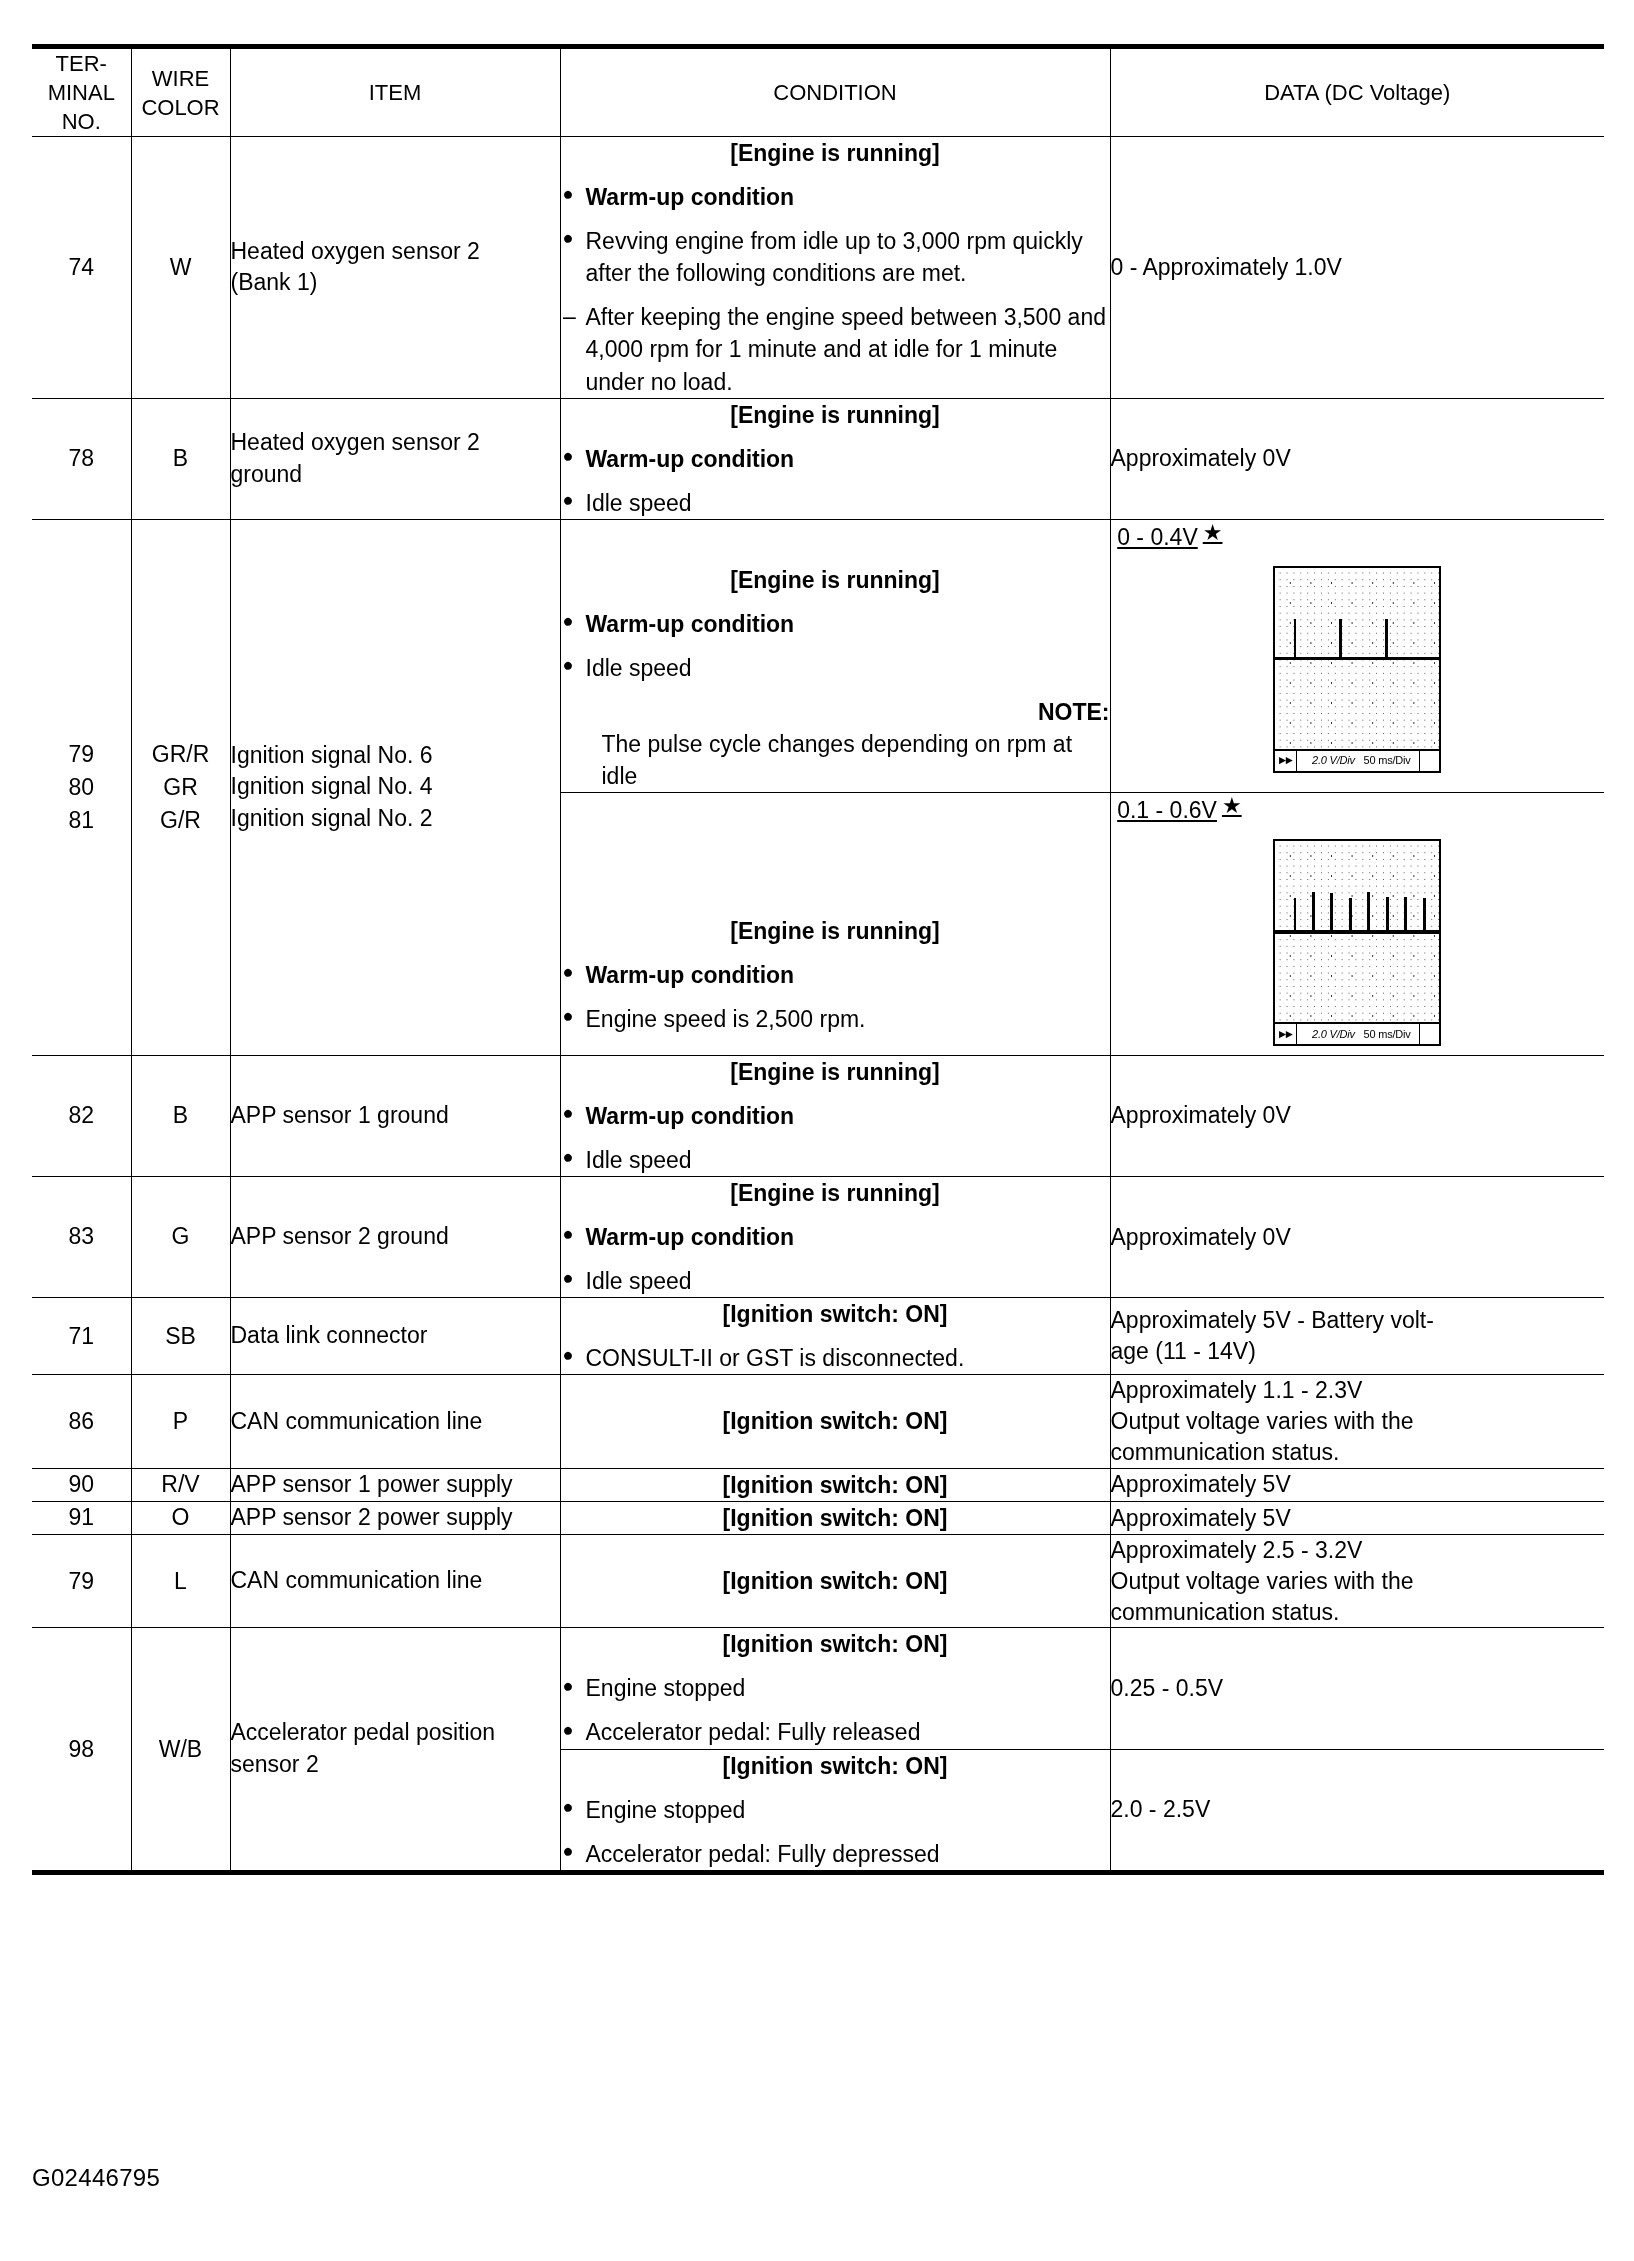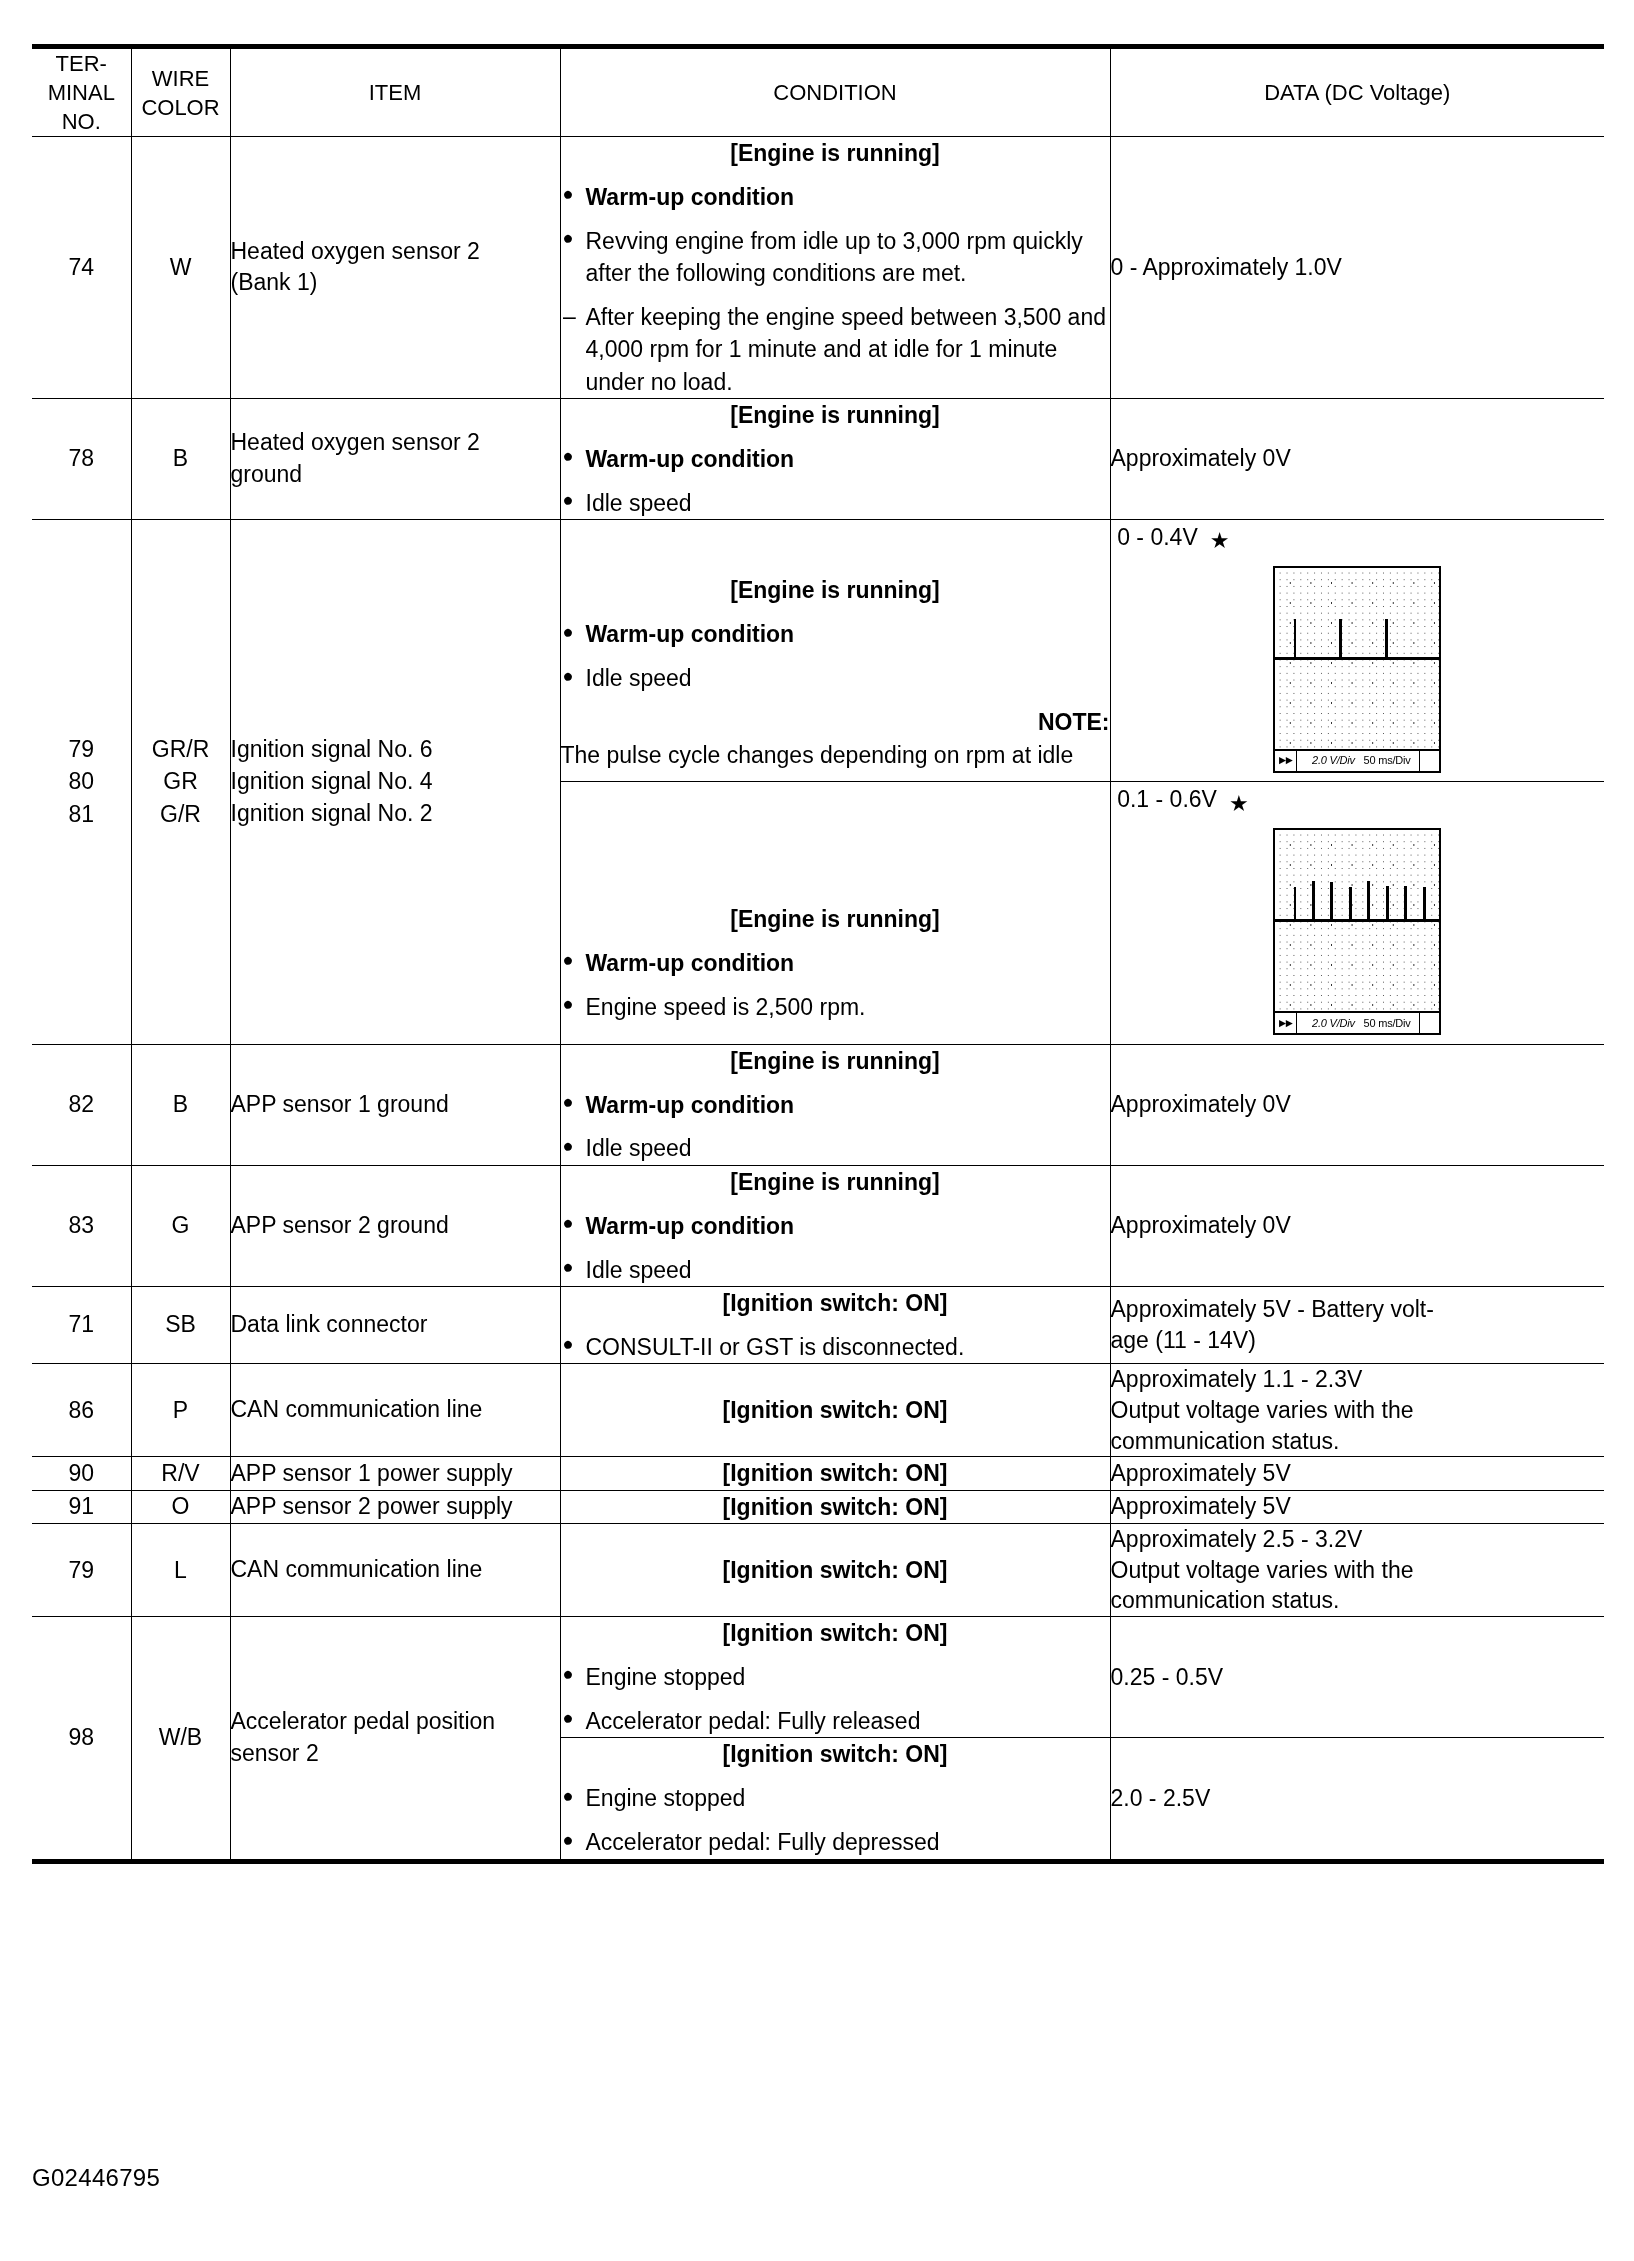--- a/index.html
+++ b/index.html
@@ -116,29 +116,30 @@
     line-height: 1.5;
   }
   ul.bullets li.dash .bullet-mark {
     font-size: 23px;
     top: -2.5px;
     left: 2.5px;
   }
   ul.bullets li.b { font-weight: bold; }
 
   .note-label { font-weight: bold; margin: 11.8px 0 0 0; text-align: right; }
-  .note-text  { margin: 0; }
+  .note-text  { margin: 0; padding-left: 41px; }
 
   
   .scope-label {
     font-size: 23px;
     margin: 1.7px 0 8.4px 6.7px;
     display: flex;
-    align-items: flex-end;
-    gap: 12px;
+    align-items: flex-start;
+    gap: 5px;
+    text-decoration: underline;
   }
   .star { font-size: 22px; line-height: 1; }
 
   .scope {
     width: 168px;
     margin: 0 auto;
     border: 2.5px solid #000;
     background: #fff;
   }
   .scope-screen {

